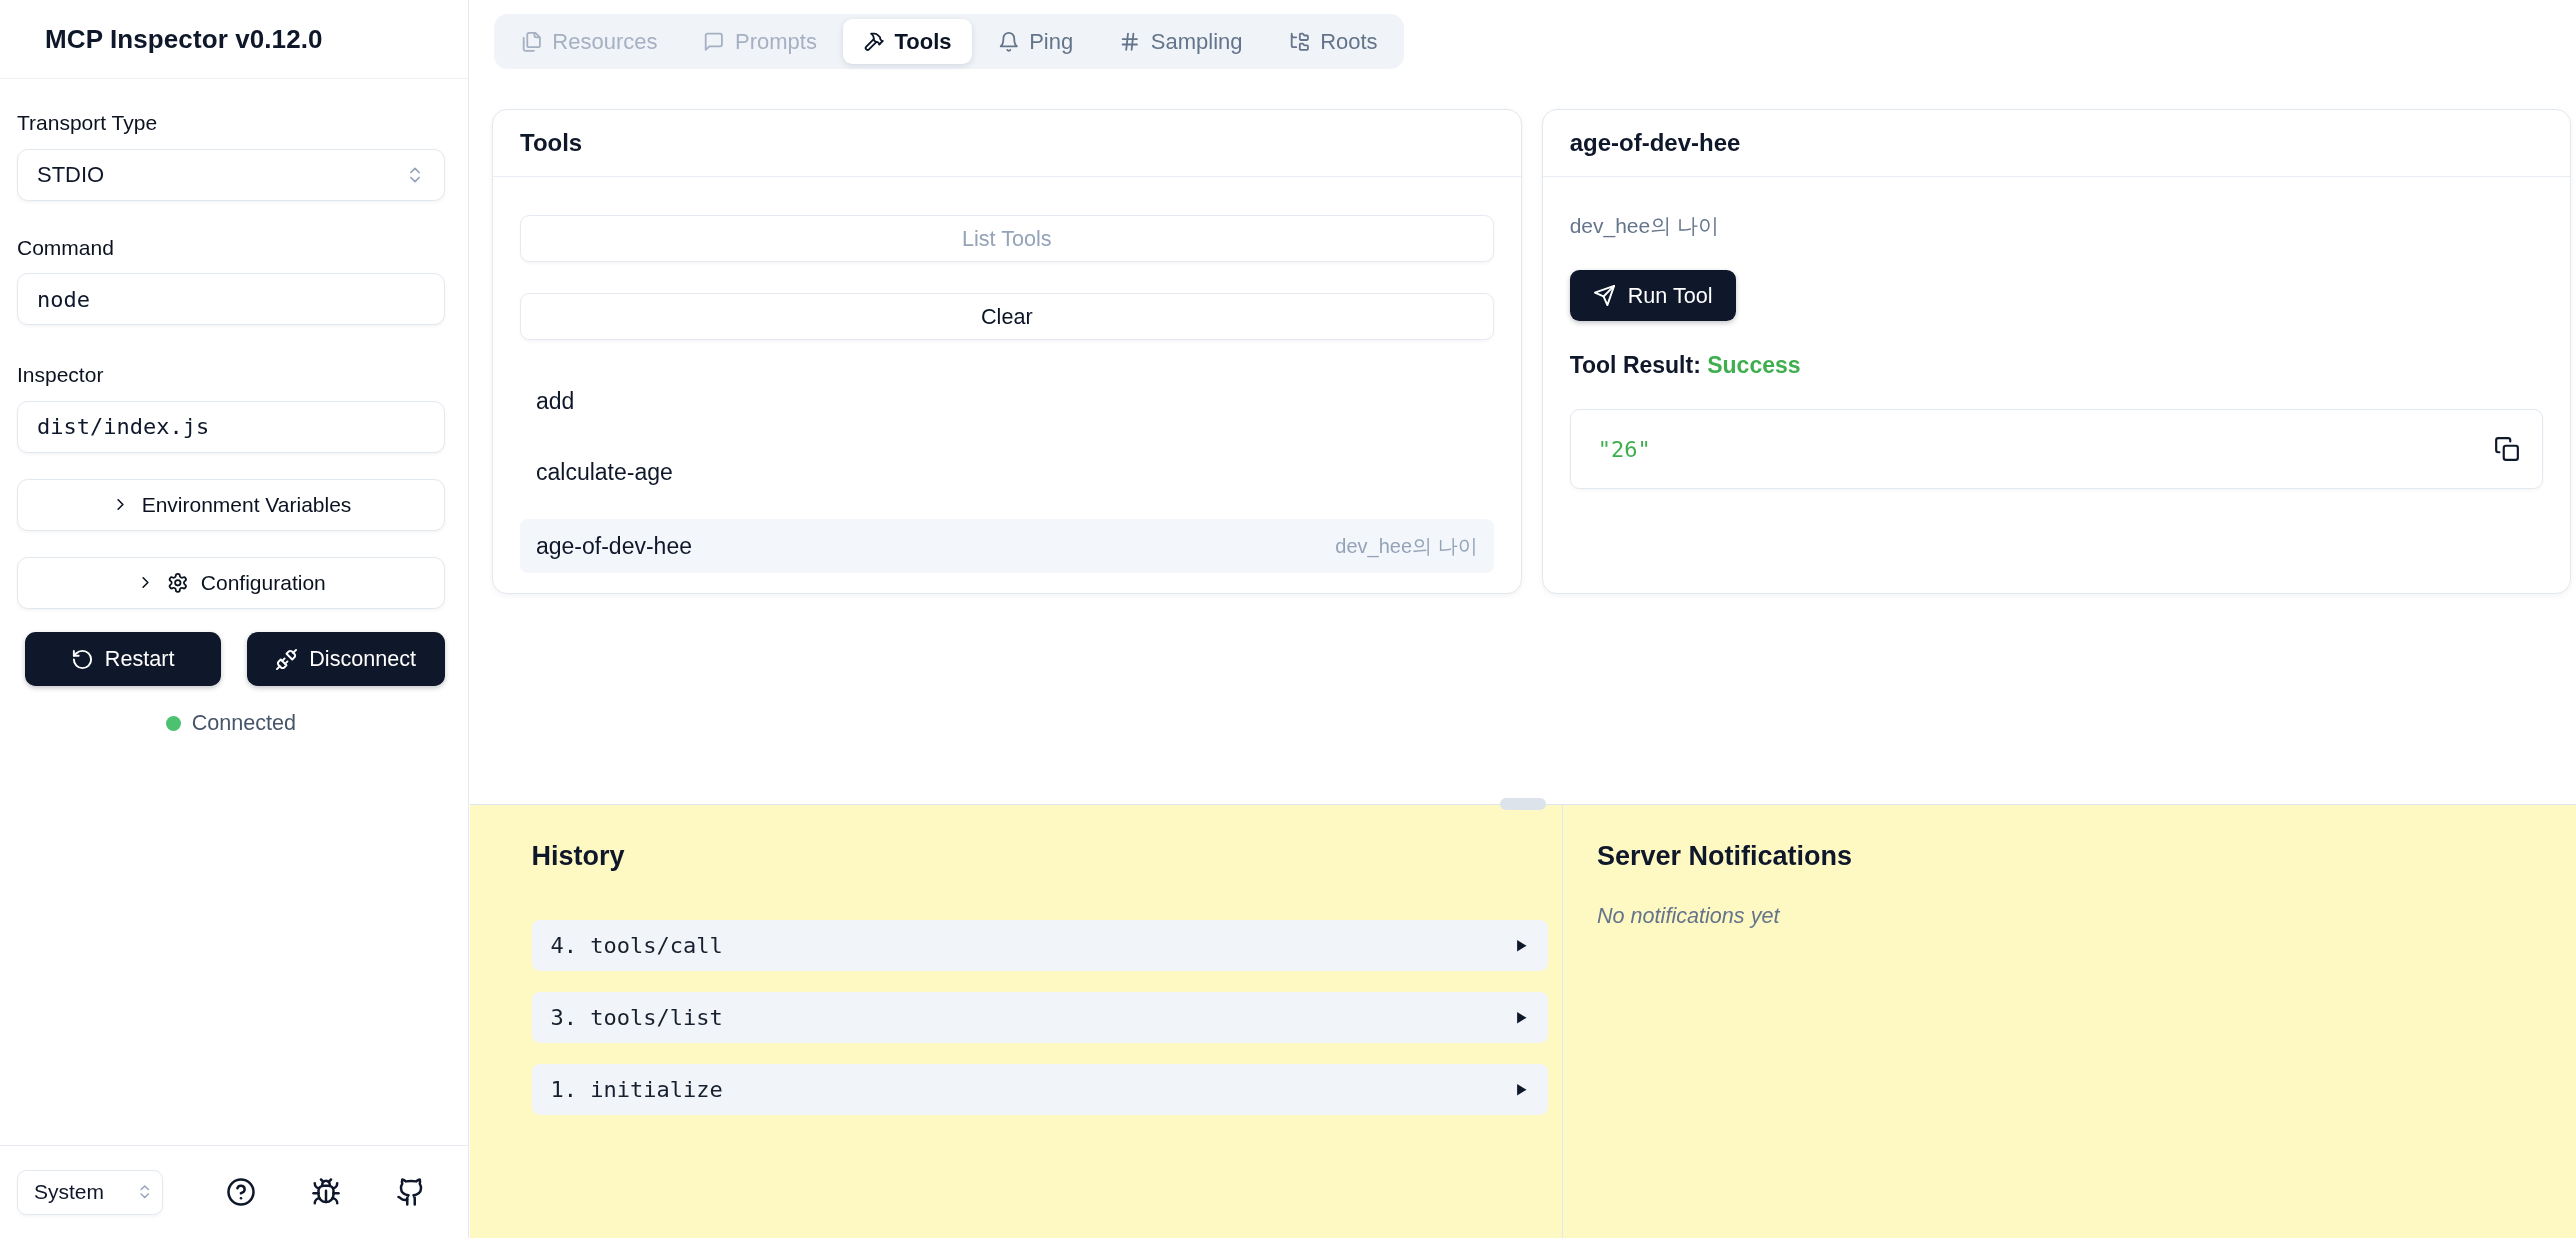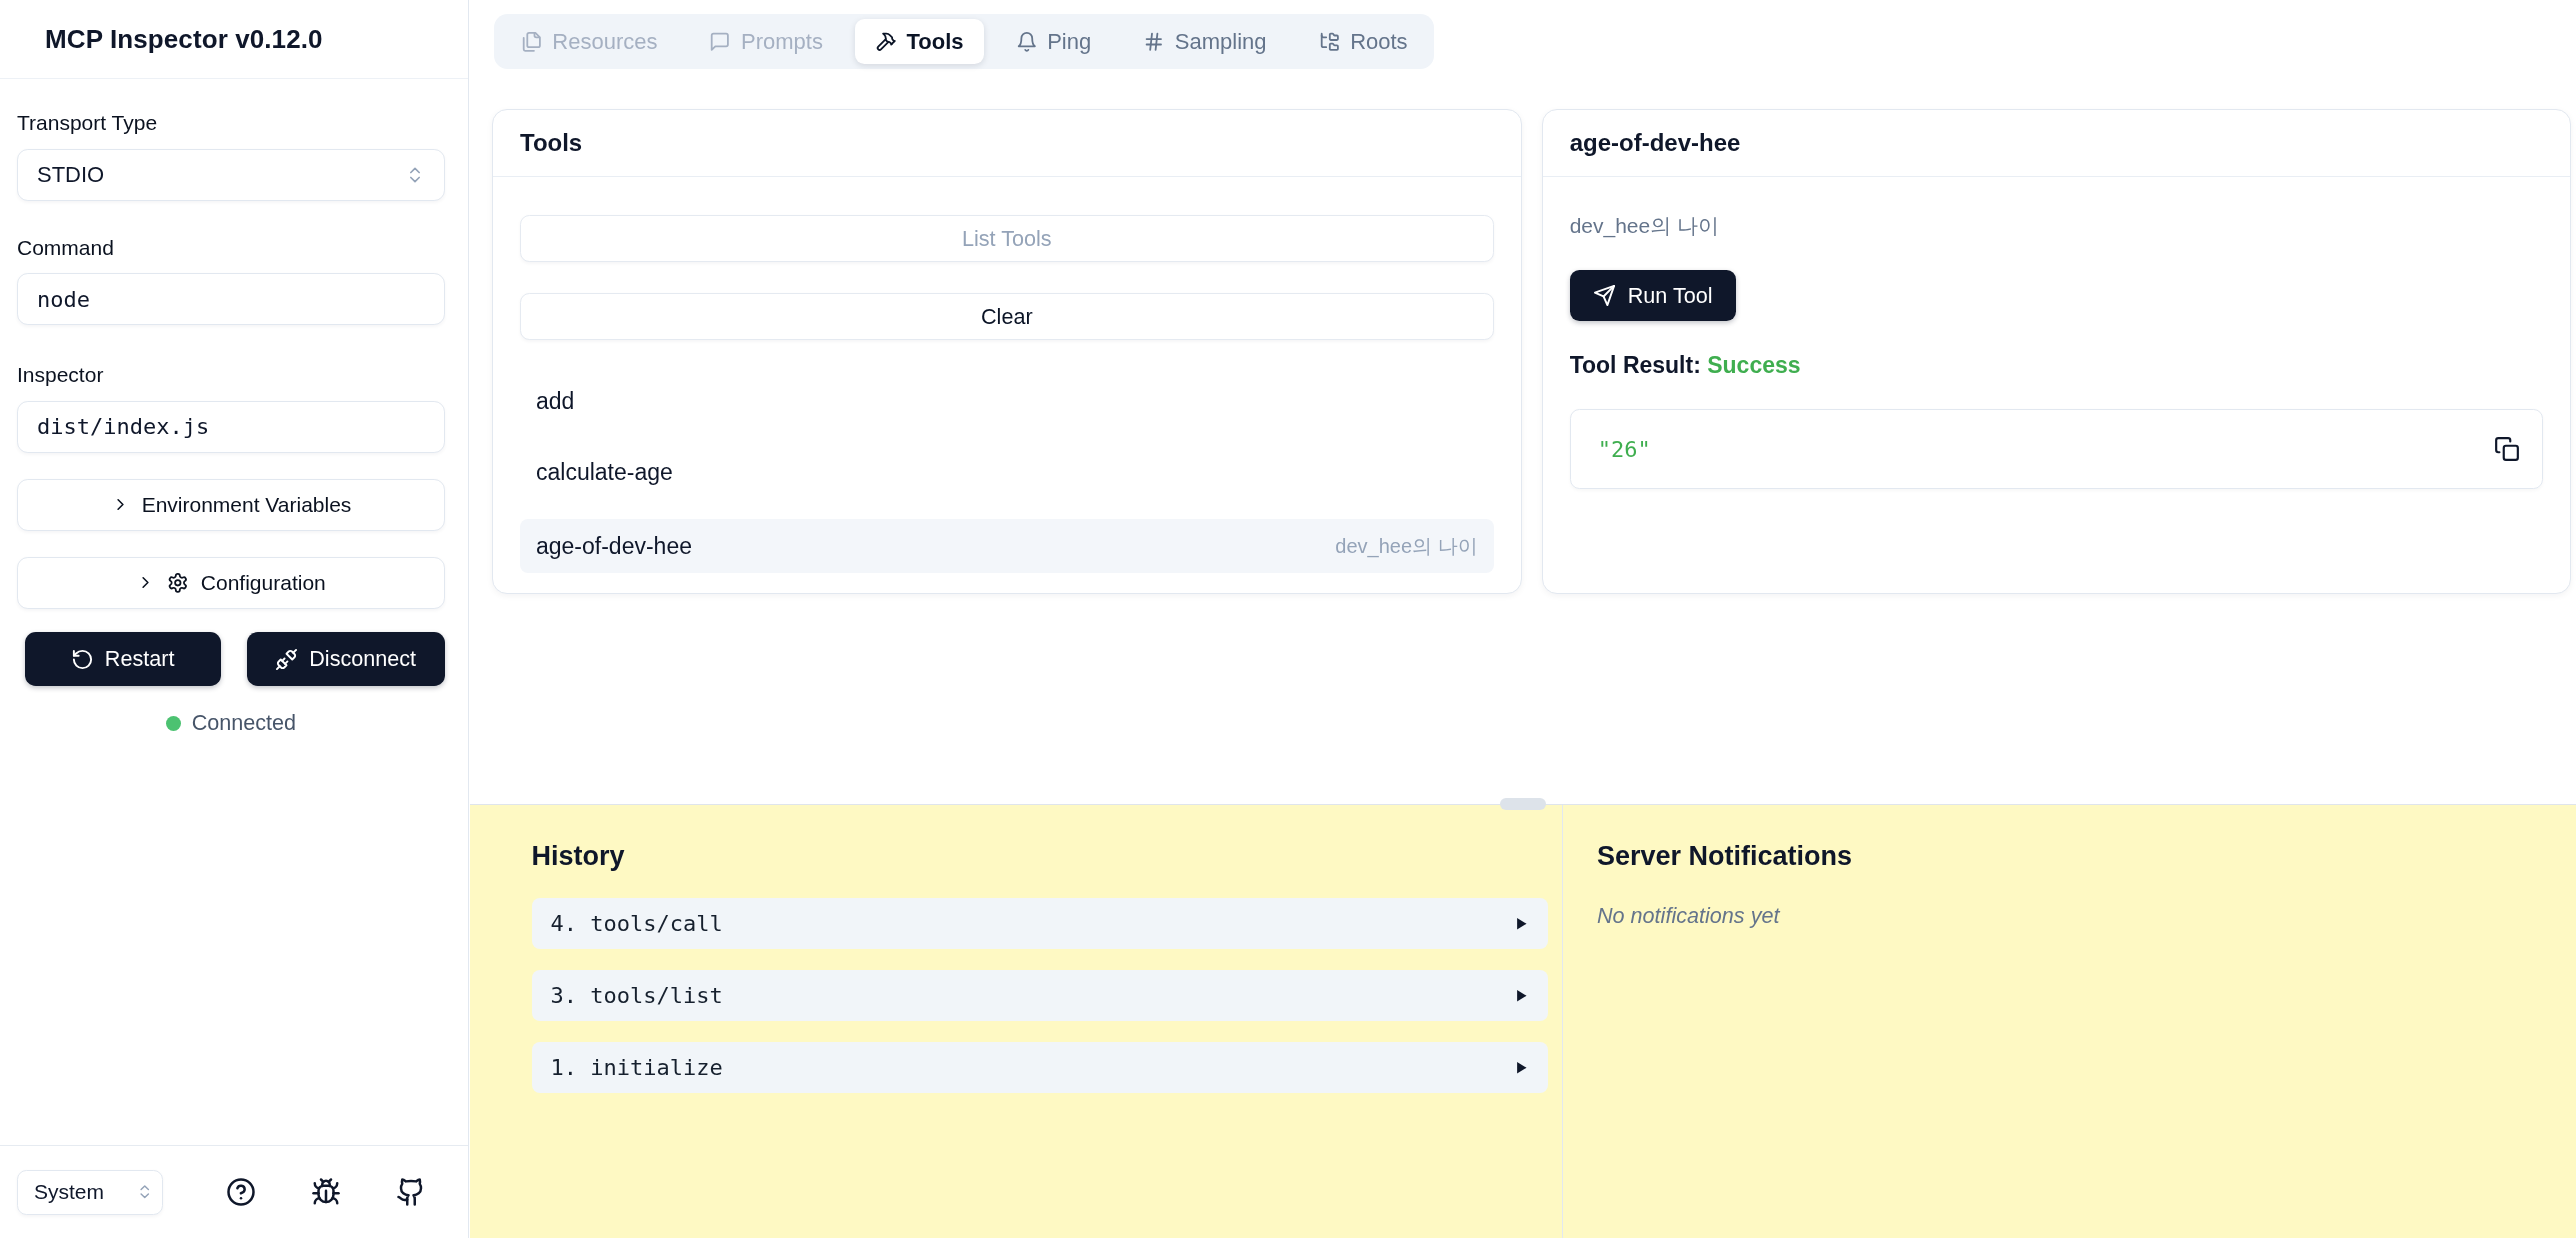--- a/index.html
+++ b/index.html
@@ -63,21 +63,21 @@
     display: flex; align-items: center; justify-content: space-between;
     padding: 0 12px 0 16px; font-size: 21px; box-shadow: 0 1.3px 3.4px rgba(15,23,42,.04); gap: 32px;
   }
   .footer-icons { display: flex; align-items: center; gap: 55px; margin-left: 63px; color: #0f172a; }
   .footer-icons .ficon { cursor: pointer; }
 
   
   .tabbar {
     position: absolute; left: 494px; top: 14px; height: 55px;
     background: #f0f4f9; border-radius: 13.5px;
-    display: inline-flex; align-items: center; padding: 0 6.7px; gap: 12px;
+    display: inline-flex; align-items: center; padding: 0 6.7px; gap: 6px;
   }
   .tab {
     display: flex; align-items: center; gap: 10px; padding: 0 20px; height: 45px;
     border-radius: 9.4px; font-size: 22px; font-weight: 500; color: #64748b; cursor: pointer;
     white-space: nowrap;
   }
   .tab.disabled { color: #a5b0c2; cursor: default; }
   .tab.active {
     background: #fff; color: #0b1426; font-weight: 700;
     box-shadow: 0 2px 6px rgba(15,23,42,.12);
@@ -134,21 +134,21 @@
   }
   .split-handle {
     position: absolute; top: -6.7px; left: 1030px; width: 46px; height: 12px;
     background: #dde3ea; border-radius: 6.7px; cursor: row-resize;
   }
   .history-pane {
     width: 1053px; border-right: 1.3px solid #e2e8f0;
     padding: 36px 14px 0 21.6px;
   }
   .pane-title { font-size: 27px; font-weight: 700; }
-  .history-rows { margin-top: 26px; }
+  .history-rows { margin-top: 48px; }
   .history-row {
     height: 51px; background: #f1f5f9; border-radius: 8px;
     display: flex; align-items: center; justify-content: space-between;
     padding: 0 19px; margin-bottom: 21px; font-size: 22px; color: #16202e; cursor: pointer;
   }
   .history-row .play { color: #0f172a; }
   .notif-pane { flex: 1; padding: 36px 0 0 34px; }
   .notif-empty { margin-top: 31px; font-size: 21.6px; font-style: italic; color: #64748b; }
 </style>
 </head>

